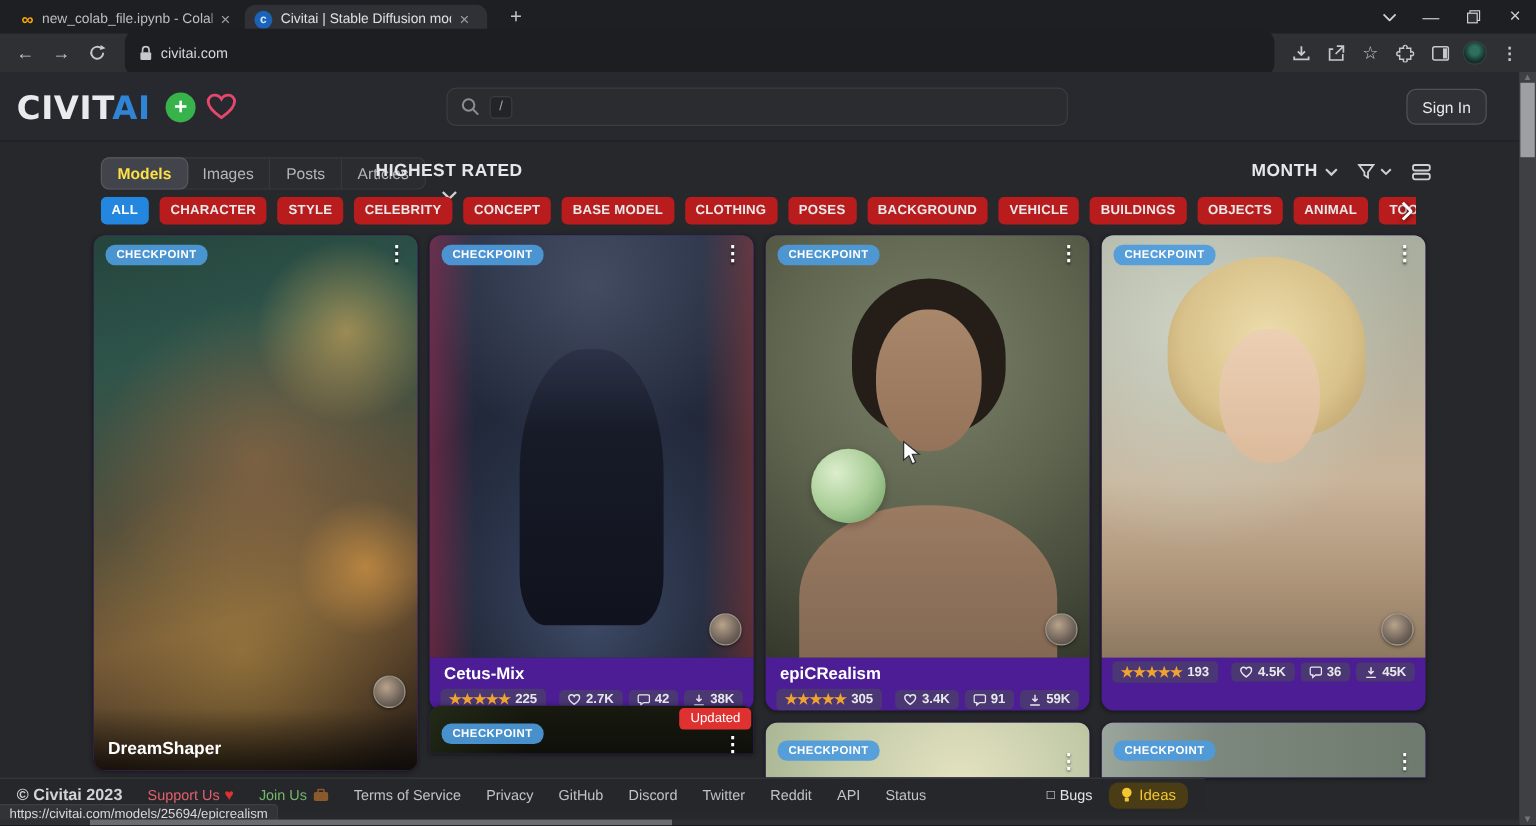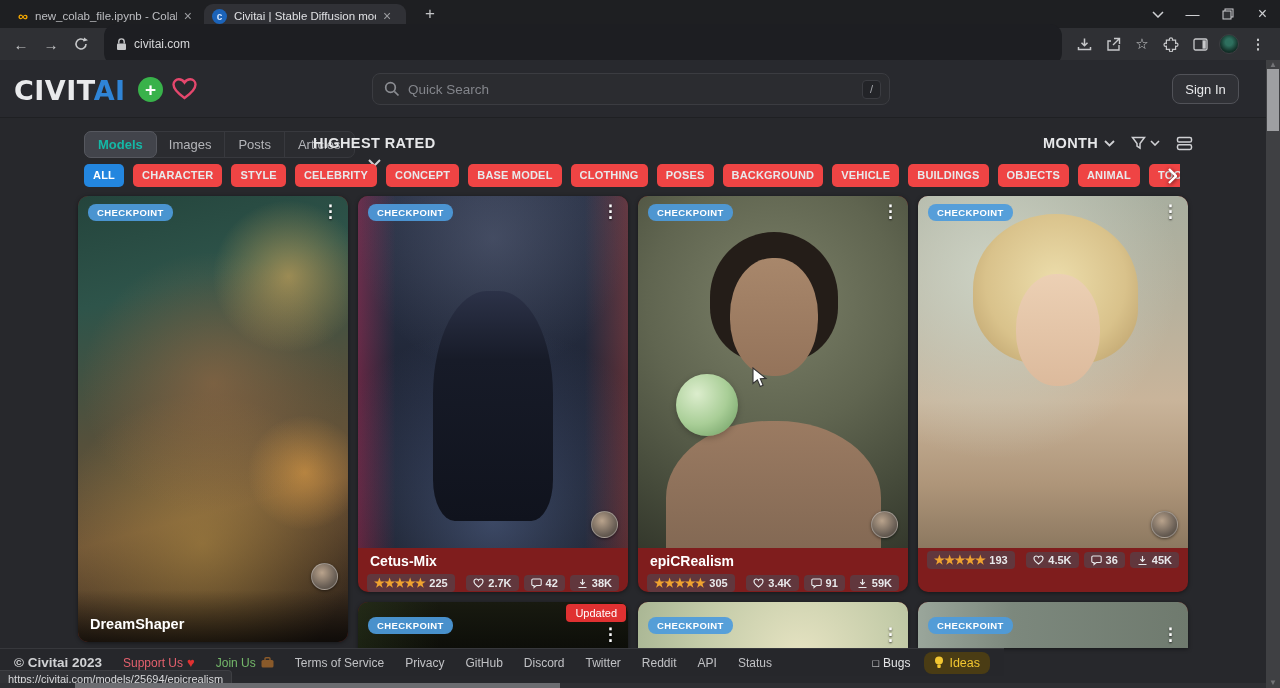--- a/index.html
+++ b/index.html
@@ -37,33 +37,33 @@
   .searchbar { position:absolute; left:372px; top:13px; width:518px; height:32px; background:#2b2c30; border:1px solid #3b3c41; border-radius:8px; display:flex; align-items:center; padding:0 8px 0 11px; gap:8px; }
   .searchbar input { flex:1; background:transparent; border:none; outline:none; font-size:13.5px; color:#d5d6d8; font-family:"Liberation Sans", sans-serif; }
   .searchbar input::placeholder { color:#83858b; }
   .slash-badge { width:19px; height:19px; background:#232428; border:1px solid #3b3c41; border-radius:4px; color:#a5a7ac; font-size:11px; display:flex; align-items:center; justify-content:center; }
   .signin-btn { position:absolute; left:1172px; top:14px; width:67px; height:30px; background:#303136; border:1px solid #515258; border-radius:8px; color:#e8e9eb; font-size:13px; font-weight:500; display:flex; align-items:center; justify-content:center; }
 
   
   .feed-tabs { position:absolute; left:84px; top:131px; height:27px; display:flex; align-items:stretch; background:#2b2c30; border:1px solid #38393e; border-radius:7px; }
   .feed-tab { display:flex; align-items:center; padding:0 13px; font-size:13px; color:#b4b5b9; border-right:1px solid #38393e; }
   .feed-tab:last-child { border-right:none; }
-  .feed-tab.active { background:#42444b; border-radius:7px; color:#14b8a6; font-weight:bold; margin:-1px; border:1px solid #56585f; }
+  .feed-tab.active { background:#42444b; border-radius:7px; color:#fde047; font-weight:bold; margin:-1px; border:1px solid #56585f; }
   .sort-ctl { position:absolute; left:313px; top:135px; display:flex; align-items:center; gap:8px; color:#e6e7e9; font-weight:bold; font-size:14.5px; letter-spacing:.4px;flex-direction:column; }
   .period-ctl { position:absolute; left:1043px; top:135px; display:flex; align-items:center; gap:6px; color:#e6e7e9; font-weight:bold; font-size:14.5px; letter-spacing:.4px;text-align:right; }
   .icon-gap { margin-left:10px; display:flex; align-items:center; gap:4px; }
 
   
   .chips { position:absolute; left:84px; top:164px; width:1096px; height:24px; display:flex; gap:9px; overflow:hidden; }
-  .chip { flex:0 0 auto; height:23px; line-height:23px; padding:0 9px; background:#ef4444; border-radius:5px; color:#e8e9eb; font-size:11px; font-weight:bold; letter-spacing:.2px; }
+  .chip { flex:0 0 auto; height:23px; line-height:23px; padding:0 9px; background:#b91c1c; border-radius:5px; color:#e8e9eb; font-size:11px; font-weight:bold; letter-spacing:.2px; }
   .chip.active { background:#2386df; color:#fff; }
   .chips-next { position:absolute; left:1160px; top:163px; width:24px; height:26px; display:flex; align-items:center; justify-content:center; color:#fff; filter:drop-shadow(0 1px 2px rgba(0,0,0,.8)); }
 
   
-  .card { position:absolute; width:270px; background:#7f1d1d; border-radius:10px; overflow:hidden; box-shadow:0 1px 4px rgba(0,0,0,.45); }
+  .card { position:absolute; width:270px; background:#4c1d95; border-radius:10px; overflow:hidden; box-shadow:0 1px 4px rgba(0,0,0,.45); }
   .card-img { position:relative; width:100%; height:352px; overflow:hidden; }
   .cp-badge { position:absolute; top:8px; left:10px; background:rgba(77,155,220,.92); color:#fff; font-size:9.5px; font-weight:bold; letter-spacing:.4px; padding:3px 9px; border-radius:8px; }
   .card-dots { position:absolute; top:5px; right:9px; color:#fff; font-size:17px; font-weight:bold; text-shadow:0 1px 2px rgba(0,0,0,.7); }
   .card-avatar { position:absolute; bottom:10px; right:10px; width:27px; height:27px; border-radius:50%; background:radial-gradient(circle at 40% 35%, #b9a38c, #6d6258 60%, #453d35); border:1px solid rgba(255,255,255,.3); box-shadow:0 1px 3px rgba(0,0,0,.5); }
   .card-title { padding:5px 12px 2px; font-size:14px; font-weight:bold; color:#fff; white-space:nowrap; overflow:hidden; }
   .card-stats { display:flex; justify-content:space-between; align-items:center; padding:3px 9px 9px; }
   .pill { display:flex; align-items:center; gap:4px; background:rgba(72,77,87,.55); border-radius:4px; padding:2px 7px; font-size:11px; font-weight:bold; color:#e8e9eb; }
   .stars { color:#f0a330; font-size:12px; letter-spacing:-.5px; }
   .stat-group { display:flex; gap:5px; }
   .overlay-title { position:absolute; left:0; right:0; bottom:0; padding:26px 12px 10px; background:linear-gradient(180deg, rgba(0,0,0,0), rgba(0,0,0,.65)); font-size:14.5px; font-weight:bold; color:#fff; }
@@ -206,21 +206,20 @@
     <div class="logo-heart">
       <svg width="27" height="24" viewBox="0 0 27 24">
           <path d="M13.5 21C5.5 15.5 2.5 11.5 2.5 7.6 2.5 4.6 4.9 2.3 7.8 2.3c2.2 0 4.4 1.2 5.7 3.2 1.3-2 3.5-3.2 5.7-3.2 2.9 0 5.3 2.3 5.3 5.3 0 3.9-3 7.9-11 13.4z" fill="none" stroke="#e5476d" stroke-width="2.4"></path>
         </svg>
     </div>
     <div class="searchbar">
       <svg width="16" height="16" viewBox="0 0 16 16">
           <circle cx="6.5" cy="6.5" r="4.8" fill="none" stroke="#8b8d92" stroke-width="1.7"></circle>
           <line x1="10.3" y1="10.3" x2="14.5" y2="14.5" stroke="#8b8d92" stroke-width="1.7"></line>
         </svg>
-      <input type="text" placeholder="Quick Search" style="">
       <span class="slash-badge">/</span>
     </div>
     <div class="signin-btn">Sign In</div>
   </div>
 
   <div class="feed-tabs">
     <div class="feed-tab active">Models</div>
     <div class="feed-tab">Images</div>
     <div class="feed-tab">Posts</div>
     <div class="feed-tab">Articles</div>
@@ -388,21 +387,21 @@
         <span class="pill">
             <svg width="11" height="11" viewBox="0 0 11 11">
               <path d="M5.5 1v5M3.3 4.2 5.5 6.4 7.7 4.2M1.5 9.5h8" fill="none" stroke="#e8e9eb" stroke-width="1.2"></path>
             </svg>
             <span>45K</span>
           </span>
       </span>
     </div>
   </div>
 
-  <div class="card" style="left:358px; top:602px; height:58px; border-radius:10px 10px 0 0;text-decoration:underline;">
+  <div class="card" style="left:358px; top:588px; height:40px; border-radius:10px 10px 0 0;text-decoration:underline;">
     <div class="card-img img-p1" style="height:46px;">
       <span class="updated-badge">Updated</span>
       <span class="cp-badge" style="top:15px;">CHECKPOINT</span>
       <span class="card-dots" style="top:22px;">⋮</span>
     </div>
   </div>
   <div class="card" style="left:638px; top:602px; height:46px; border-radius:10px 10px 0 0;">
     <div class="card-img img-p2" style="height:46px;">
       <span class="cp-badge" style="top:15px;">CHECKPOINT</span>
       <span class="card-dots" style="top:22px;">⋮</span>

